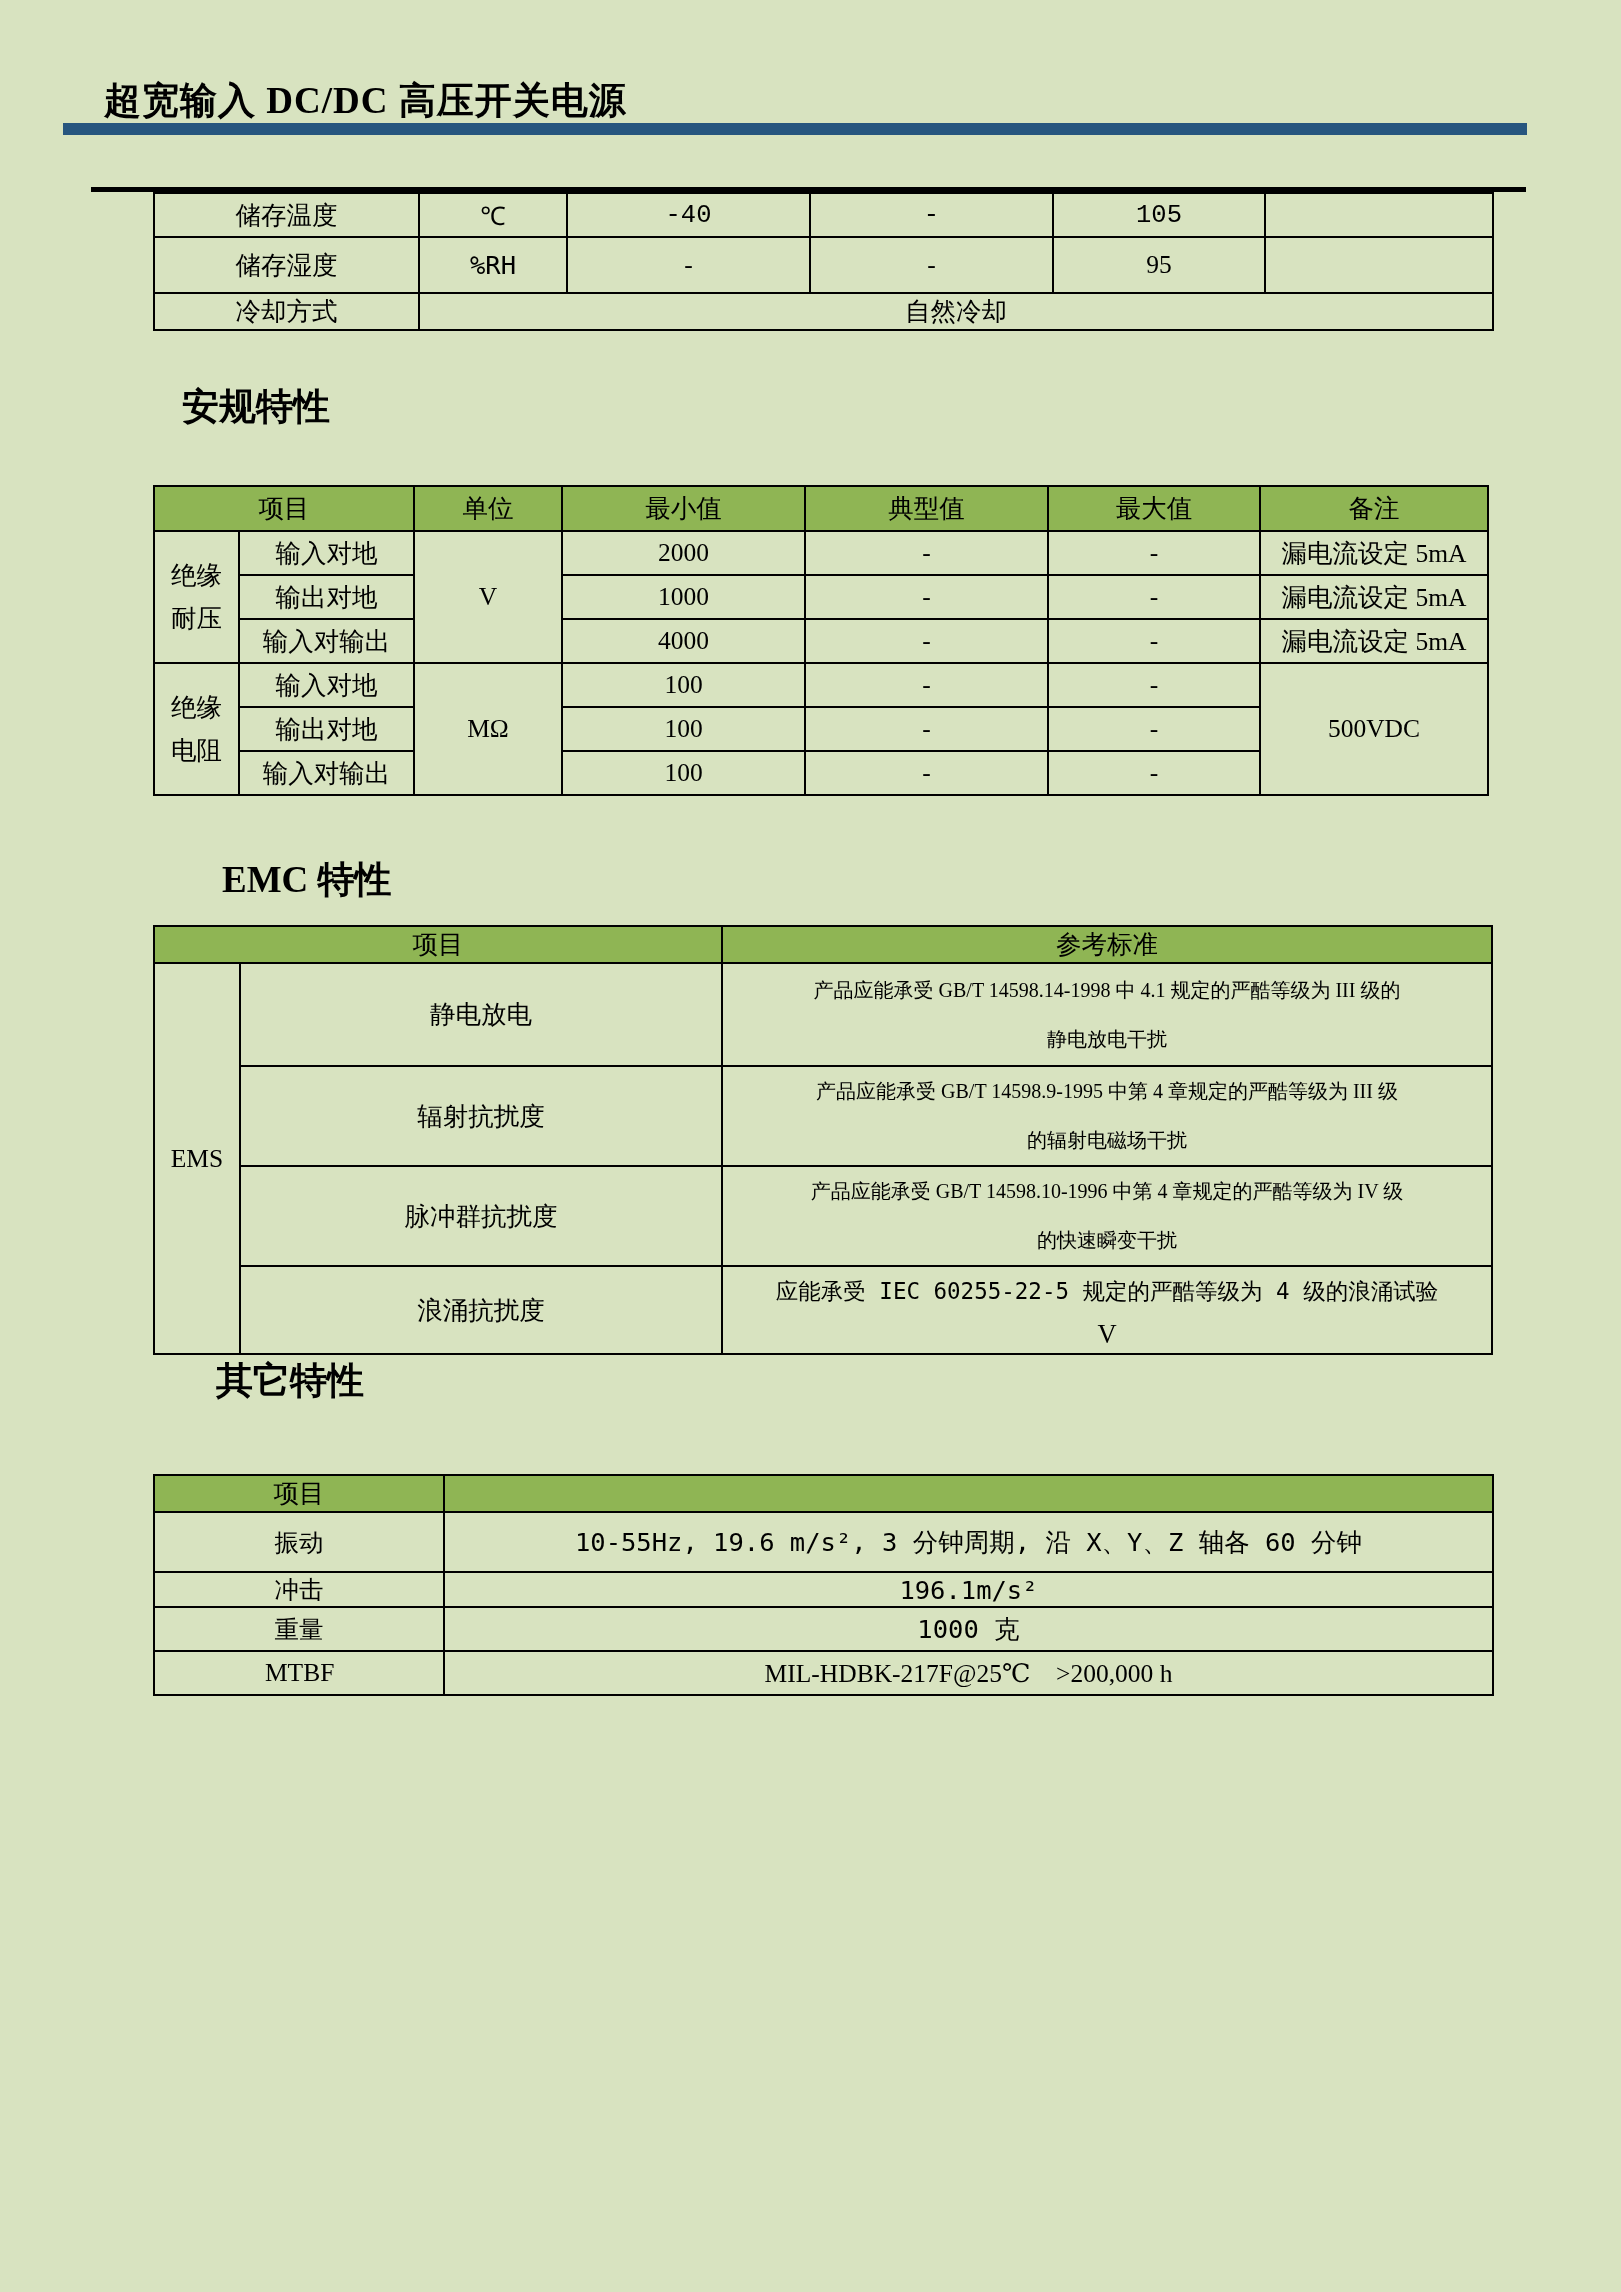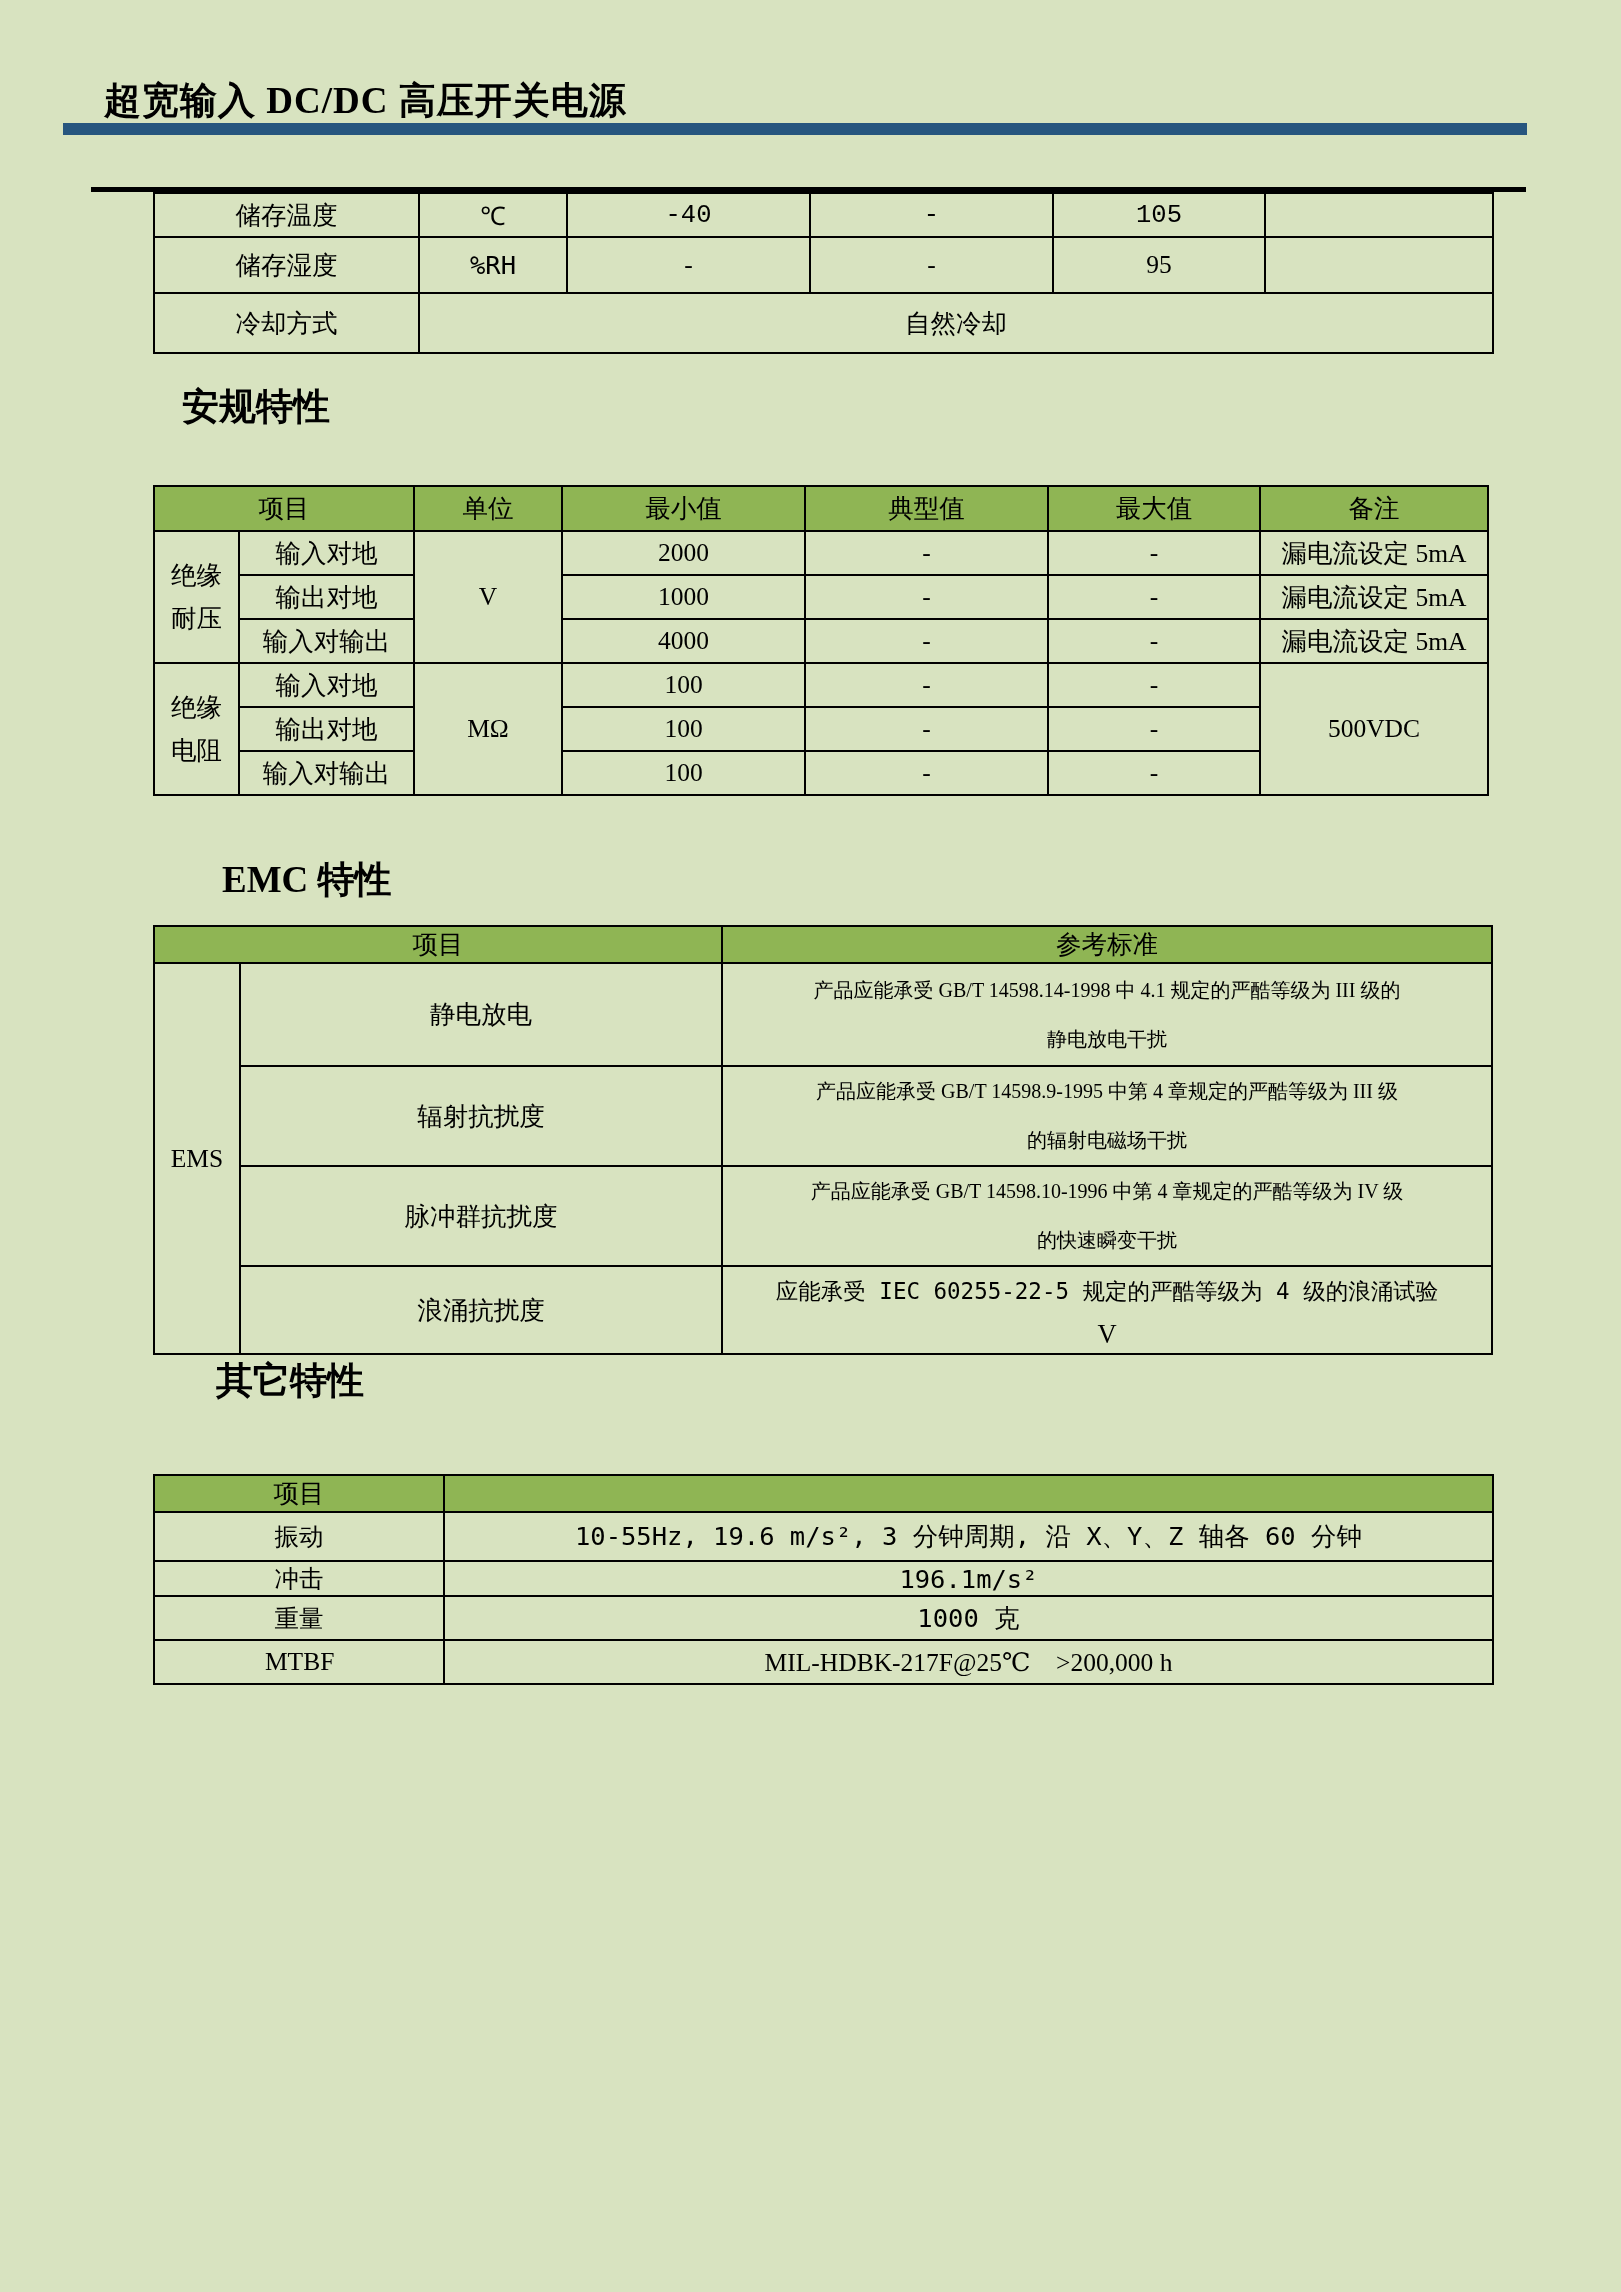--- a/index.html
+++ b/index.html
@@ -100,21 +100,21 @@
     <td></td>
   </tr>
   <tr style="height:56px">
     <td class="item">储存湿度</td>
     <td class="unit-mono">%RH</td>
     <td>-</td>
     <td>-</td>
     <td>95</td>
     <td></td>
   </tr>
-  <tr style="height:60px">
+  <tr style="height:37px">
     <td class="item">冷却方式</td>
     <td colspan="5">自然冷却</td>
   </tr>
 </tbody>
   </table>
 
 <div class="abs section-heading" style="left:182px;top:382px;">安规特性</div>
 
 <table class="abs tbl safety">
   <colgroup>
@@ -238,21 +238,21 @@
 <table class="abs tbl other">
   <colgroup>
       <col style="width:290px">
       <col style="width:1049px">
     </colgroup>
   <tbody>
       <tr style="height:29px">
     <th class="hdr">项目</th>
     <th class="hdr"></th>
   </tr>
-  <tr style="height:49px">
+  <tr style="height:60px">
     <td class="item">振动</td>
     <td class="val-mono">10-55Hz, 19.6 m/s², 3 分钟周期, 沿 X、Y、Z 轴各 60 分钟</td>
   </tr>
   <tr style="height:32px">
     <td class="item">冲击</td>
     <td class="val-mono">196.1m/s²</td>
   </tr>
   <tr style="height:44px">
     <td class="item">重量</td>
     <td class="val-mono">1000 克</td>

